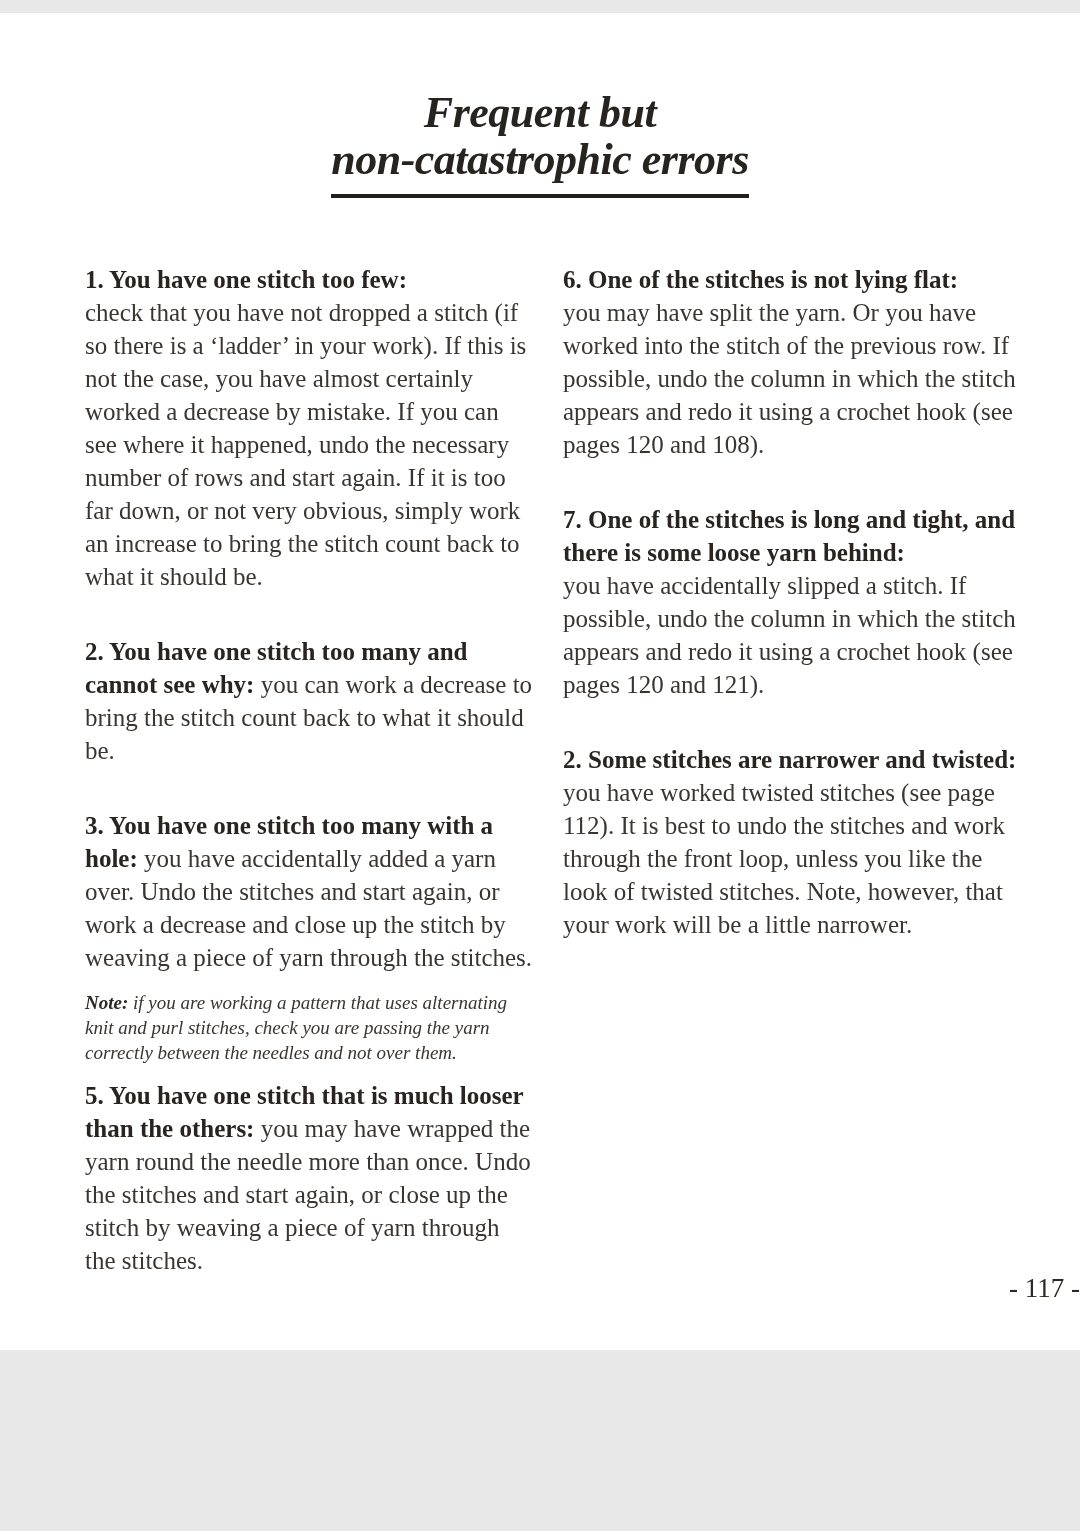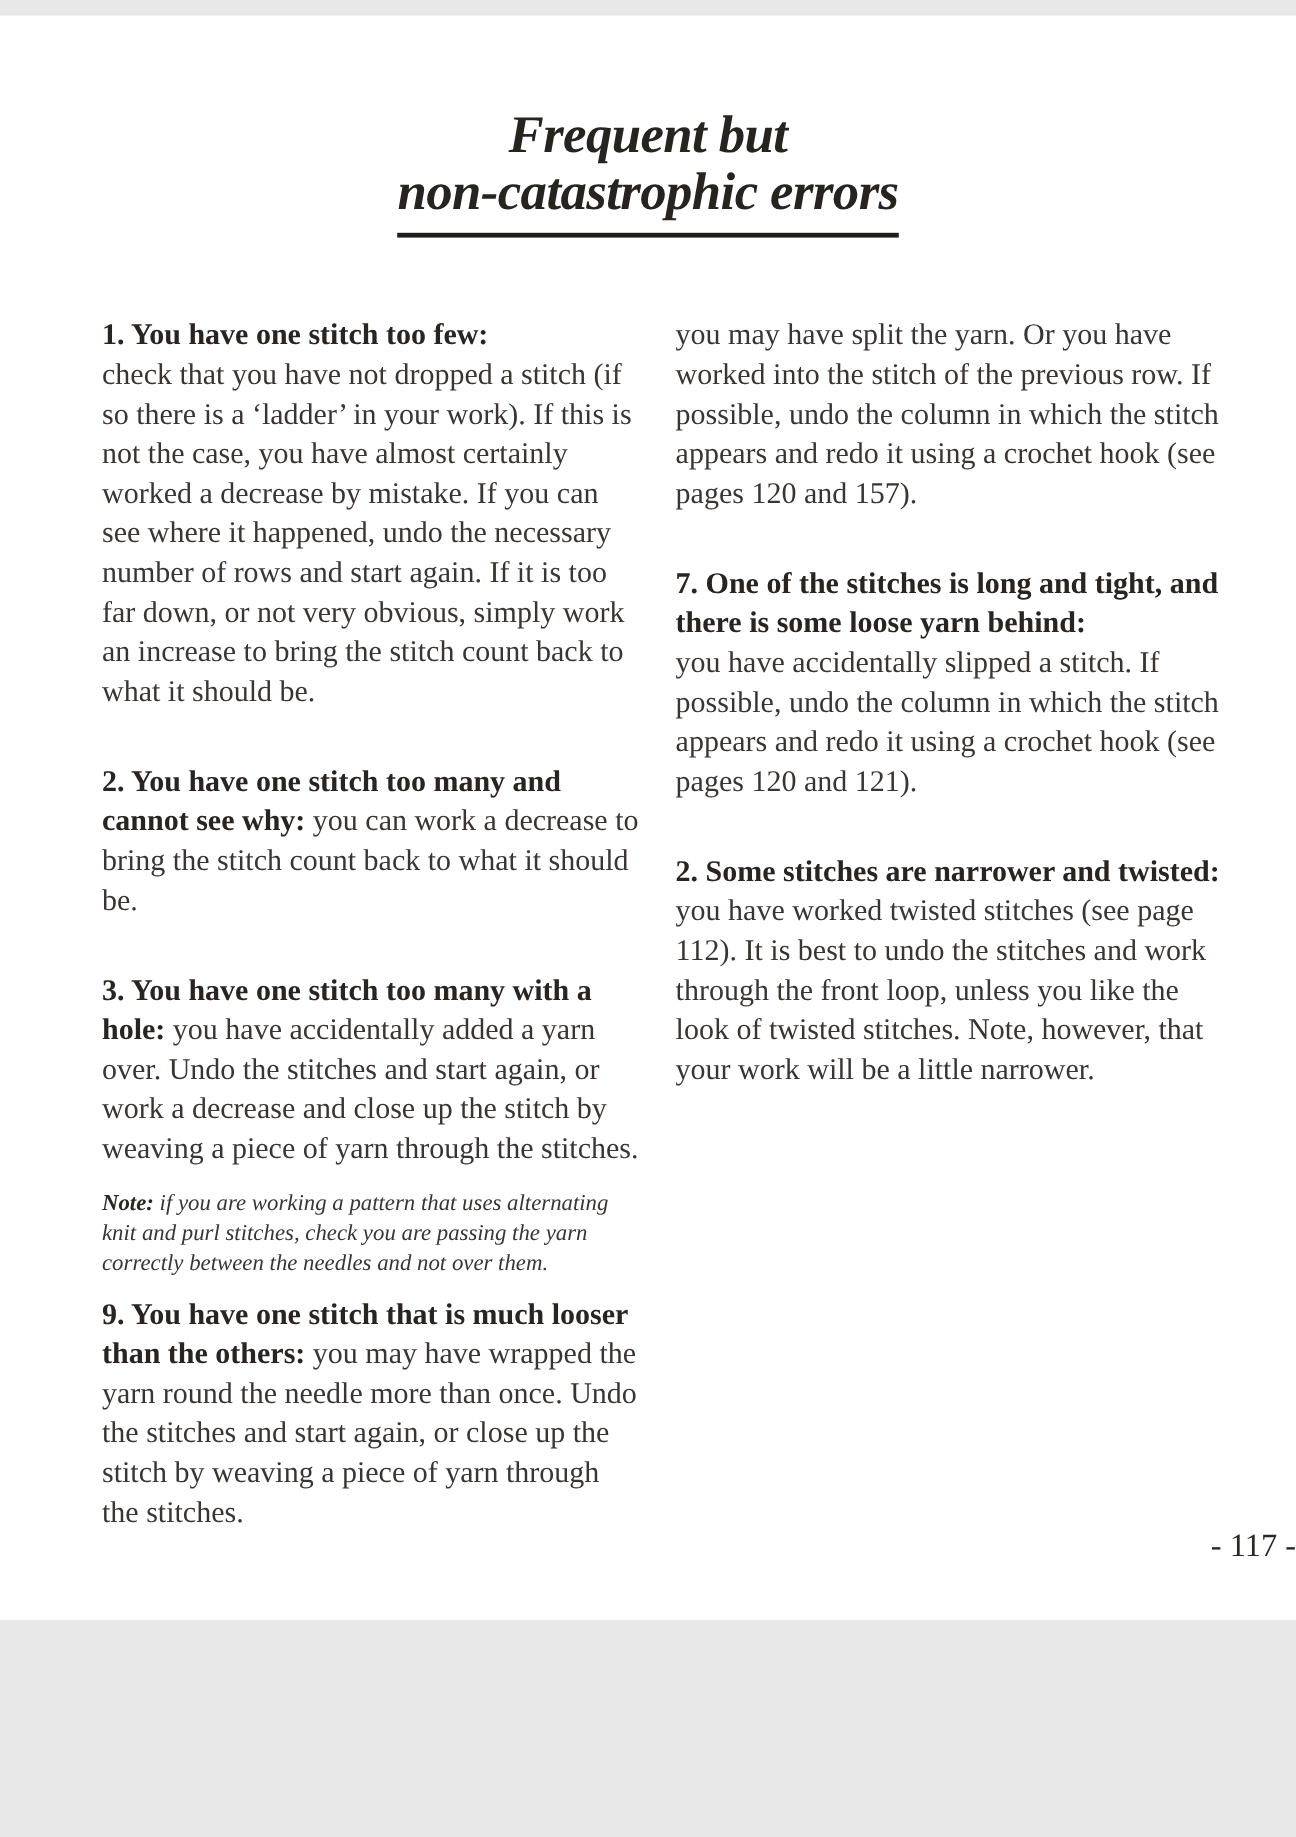--- a/index.html
+++ b/index.html
@@ -97,31 +97,32 @@
         <strong class="h">3. You have one stitch too many with a hole:</strong>
         <span class="b">you have accidentally added a yarn over. Undo the stitches and start again, or work a decrease and close up the stitch by weaving a piece of yarn through the stitches.</span>
       </p>
 
       <p class="note">
         <strong class="nl">Note:</strong>
         <span>if you are working a pattern that uses alternating knit and purl stitches, check you are passing the yarn correctly between the needles and not over them.</span>
       </p>
 
       <p class="item">
-        <strong class="h">9. You have one stitch that is much looser than the others:</strong>
+        <strong class="h">5. You have one stitch that is much looser than the others:</strong>
         <span class="b">you may have wrapped the yarn round the needle more than once. Undo the stitches and start again, or close up the stitch by weaving a piece of yarn through the stitches.</span>
       </p>
 
     </section>
 
     <section class="col col-right">
 
 
       <p class="item hb">
-        <span class="b">you may have split the yarn. Or you have worked into the stitch of the previous row. If possible, undo the column in which the stitch appears and redo it using a crochet hook (see pages 120 and 157).</span>
+        <strong class="h">6. One of the stitches is not lying flat:</strong>
+        <span class="b">you may have split the yarn. Or you have worked into the stitch of the previous row. If possible, undo the column in which the stitch appears and redo it using a crochet hook (see pages 120 and 108).</span>
       </p>
 
       <p class="item hb">
         <strong class="h">7. One of the stitches is long and tight, and there is some loose yarn behind:</strong>
         <span class="b">you have accidentally slipped a stitch. If possible, undo the column in which the stitch appears and redo it using a crochet hook (see pages 120 and 121).</span>
       </p>
 
       <p class="item">
         <strong class="h">2. Some stitches are narrower and twisted:</strong>
         <span class="b">you have worked twisted stitches (see page 112). It is best to undo the stitches and work through the front loop, unless you like the look of twisted stitches. Note, however, that your work will be a little narrower.</span>

